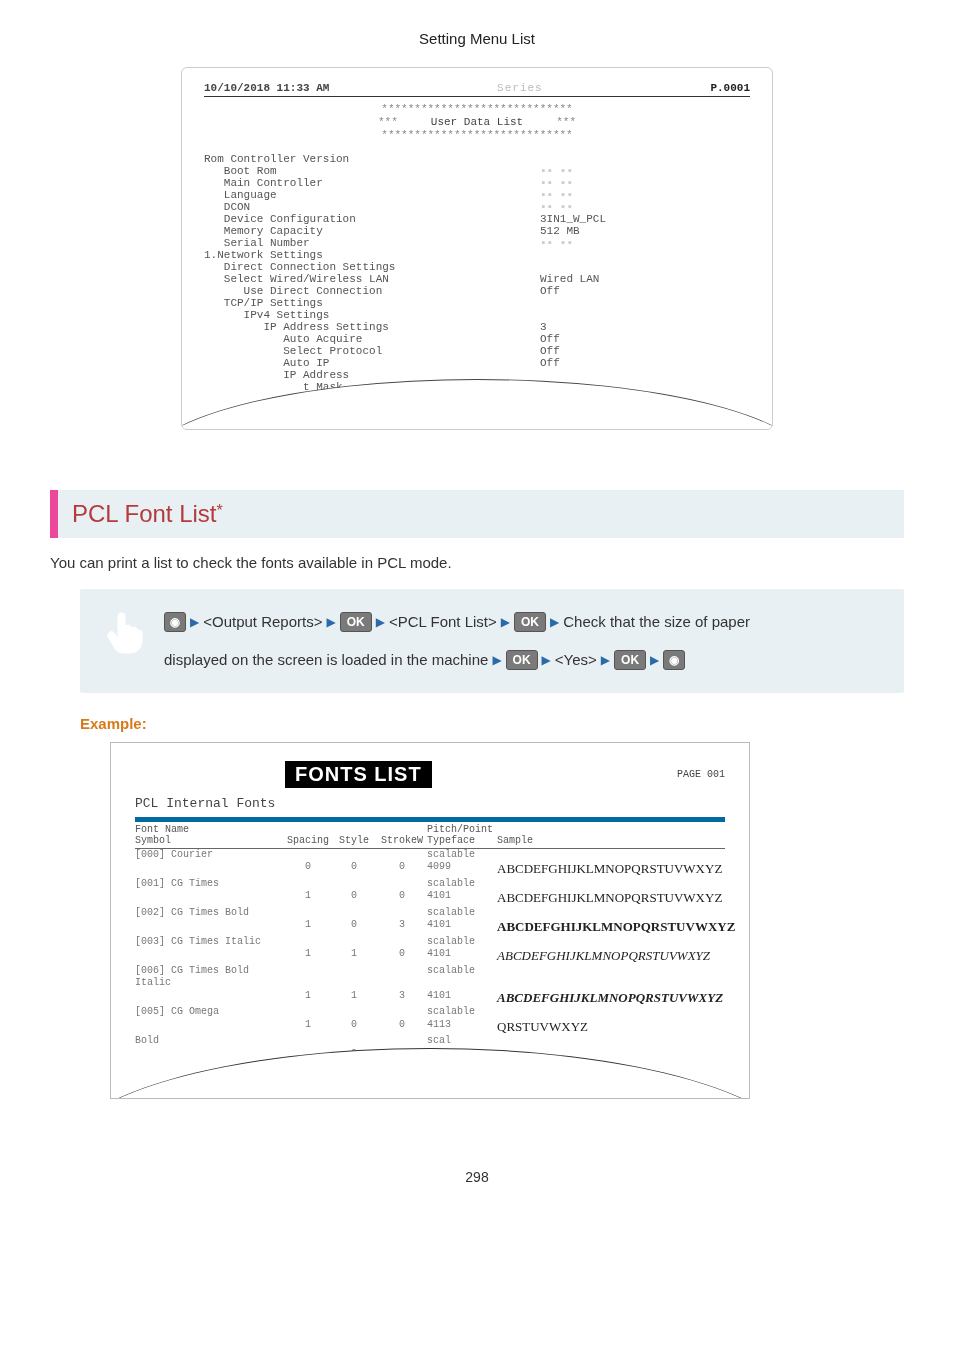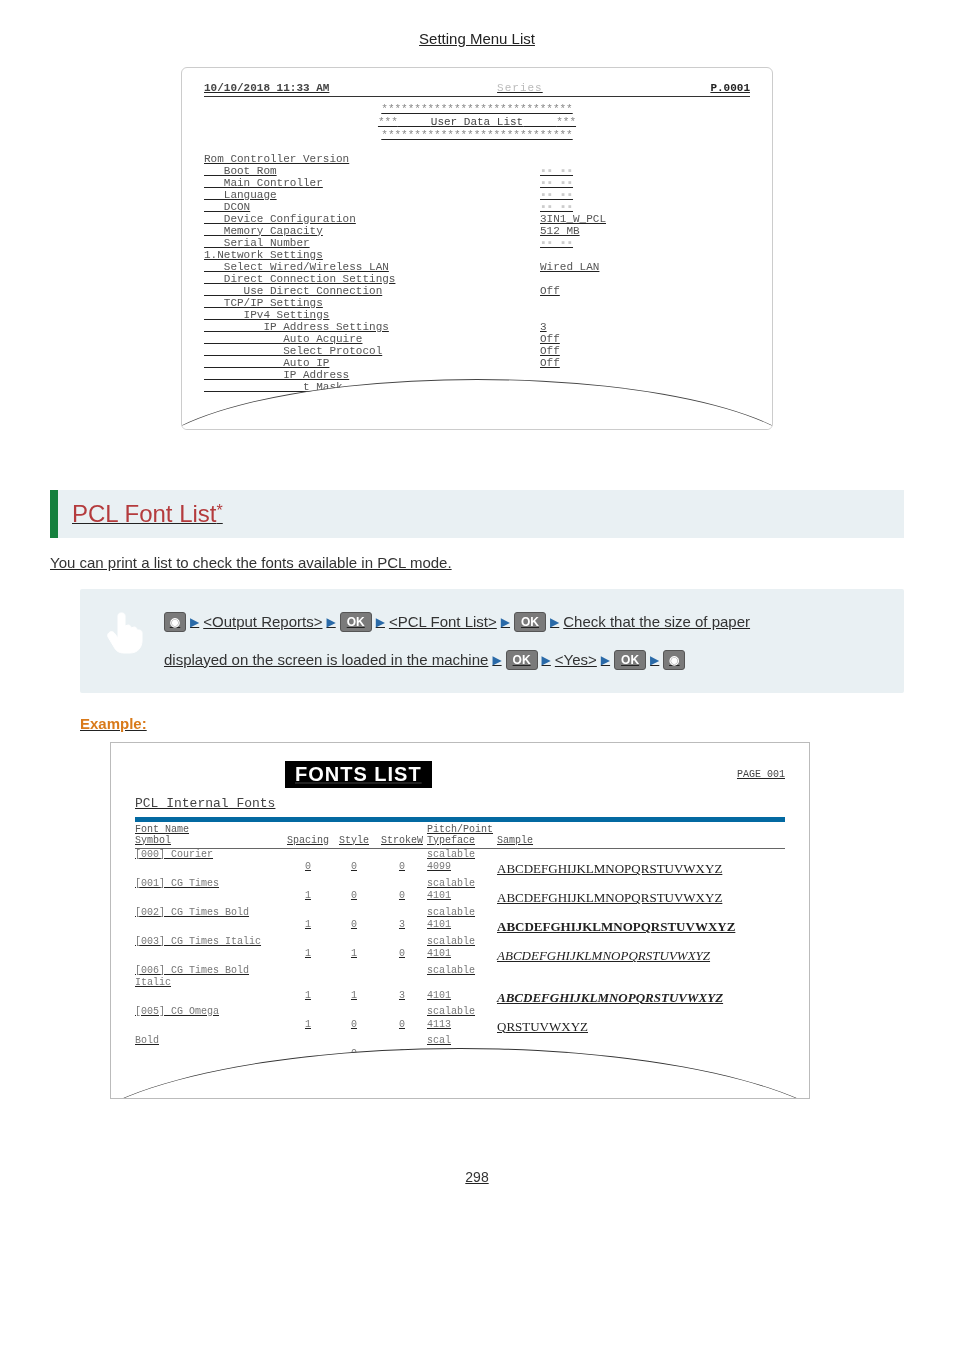--- a/index.html
+++ b/index.html
@@ -1,17 +1,17 @@
 <!DOCTYPE html>
 <html><head>
 <meta charset="utf-8">
 <style>
   * { box-sizing: border-box; margin: 0; padding: 0; }
   html, body { width: 954px; background: #fff; font-family: "Segoe UI", Arial, sans-serif; color: #222; }
-  .page { padding: 30px 50px 60px; text-decoration: underline; }
+  .page { padding: 30px 50px 60px; }
   .header-title { text-align: center; font-size: 15px; margin-bottom: 20px; }
 
   
   .printout-frame { width: 592px; margin: 0 auto 60px; border: 1px solid #ccc; border-radius: 6px; padding: 14px 22px 0; font-family: "Courier New", monospace; font-size: 11px; color: #555; position: relative; overflow: hidden; }
   .printout-top { display: flex; justify-content: space-between; align-items: baseline; border-bottom: 1.5px solid #333; padding-bottom: 2px; margin-bottom: 6px; }
   .p-timestamp { color: #444; font-weight: bold; }
   .p-series { color: #bbb; font-size: 11px; letter-spacing: 1px; }
   .p-pageno { color: #222; font-weight: bold; }
   .p-bannerblock { text-align: center; line-height: 1.2; margin-bottom: 10px; }
   .p-stars { letter-spacing: 0px; color: #888; }
@@ -19,38 +19,38 @@
   .p-rows { }
   .p-row { display: flex; }
   .p-label { white-space: pre; }
   .p-val { margin-left: auto; padding-left: 30px; white-space: pre; }
   .p-row .p-val { flex: 0 0 240px; text-align: left; }
   .p-row .p-label { flex: 1 1 auto; }
   .p-dim { color: #ccc; }
   .curl { position: absolute; left: -40px; right: -40px; bottom: -60px; height: 110px; background: #fff; border-top: 1.5px solid #444; border-radius: 50% 50% 0 0 / 80% 80% 0 0; }
 
   
-  .section-heading { background: #e9f0f3; border-left: 8px solid #15803d; padding: 10px 14px; margin-bottom: 16px; }
+  .section-heading { background: #e9f0f3; border-left: 8px solid #ec4899; padding: 10px 14px; margin-bottom: 16px; }
   .section-heading h2 { color: #b43b3d; font-weight: 500; font-size: 24px; display: inline; }
   .section-heading sup { color: #b43b3d; font-size: 16px; vertical-align: super; }
 
   .body-text { font-size: 15px; margin-bottom: 18px; color: #333; }
 
   
   .instr-panel { background: #e9f0f3; display: flex; align-items: flex-start; gap: 14px; padding: 18px 22px; border-radius: 2px; margin: 0 0 22px 30px; }
   .hand { width: 48px; height: 48px; flex: 0 0 48px; }
   .instr-text { font-size: 15px; line-height: 2; color: #333; display: flex; flex-wrap: wrap; align-items: center; gap: 4px; }
   .key { display: inline-flex; align-items: center; justify-content: center; background: #7a7a7a; color: #fff; font-size: 12px; font-weight: bold; border-radius: 3px; height: 20px; min-width: 28px; padding: 0 6px; border: 1px solid #555; }
   .key.icon { min-width: 22px; padding: 0; }
   .tri { color: #2a6aa8; font-size: 12px; }
 
   .example-label { color: #d97a1a; font-weight: bold; font-size: 15px; margin: 6px 0 10px 30px; }
 
   
-  .fonts-frame { width: 700px; margin: 0 0 0 60px; border: 1px solid #bbb; padding: 18px 24px 0; font-family: "Courier New", monospace; font-size: 11px; color: #555; position: relative; overflow: hidden; }
+  .fonts-frame { width: 640px; margin: 0 0 0 60px; border: 1px solid #bbb; padding: 18px 24px 0; font-family: "Courier New", monospace; font-size: 11px; color: #555; position: relative; overflow: hidden; }
   .fonts-title-row { display: flex; align-items: center; justify-content: center; gap: 30px; margin-bottom: 8px; }
   .fonts-title { background: #000; color: #fff; font-family: Arial, sans-serif; font-weight: bold; font-size: 20px; padding: 2px 10px; letter-spacing: 1px; }
   .fonts-page { font-size: 10px; color: #444; margin-left: auto; }
   .fonts-sub { font-size: 13px; color: #444; margin-bottom: 6px; }
   .fonts-head { display: flex; border-top: 5px solid #0369a1; border-bottom: 1px solid #666; padding: 2px 0; font-size: 10px; color: #555; }
   .fc1 { flex: 0 0 150px; }
   .fc2 { flex: 0 0 46px; text-align: center; }
   .fc3 { flex: 0 0 46px; text-align: center; }
   .fc4 { flex: 0 0 50px; text-align: center; }
   .fc5 { flex: 0 0 70px; }
@@ -118,26 +118,26 @@
         </div>
         <div class="p-row">
           <span class="p-label">   Serial Number</span>
           <span class="p-val p-dim">▪▪ ▪▪</span>
         </div>
         <div class="p-row">
           <span class="p-label">1.Network Settings</span>
           <span class="p-val"></span>
         </div>
         <div class="p-row">
+          <span class="p-label">   Direct Connection Settings</span>
+          <span class="p-val"></span>
+        </div>
+        <div class="p-row">
           <span class="p-label">   Select Wired/Wireless LAN</span>
           <span class="p-val">Wired LAN</span>
-        </div>
-        <div class="p-row">
-          <span class="p-label">   Direct Connection Settings</span>
-          <span class="p-val"></span>
         </div>
         <div class="p-row">
           <span class="p-label">      Use Direct Connection</span>
           <span class="p-val">Off</span>
         </div>
         <div class="p-row">
           <span class="p-label">   TCP/IP Settings</span>
           <span class="p-val"></span>
         </div>
         <div class="p-row">

